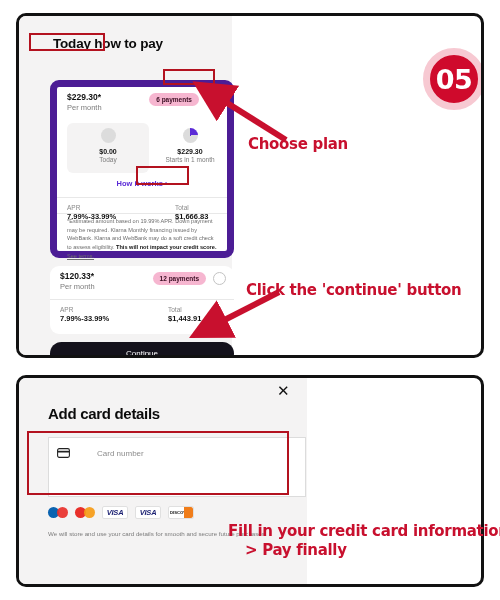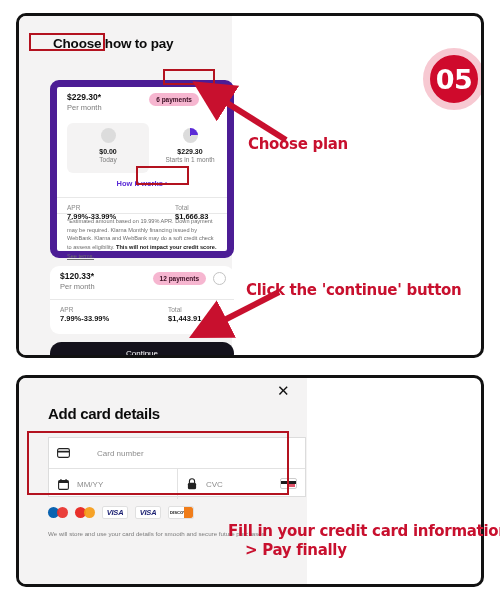--- a/index.html
+++ b/index.html
@@ -227,21 +227,21 @@
   #anno-pay      { left: 245px; top: 541px; font-size: 15px; }
 </style>
 </head>
 <body>
 
 <div class="stage">
 
   <div class="panel" id="panel-05">
     <div class="phone-surface"></div>
 
-    <div class="pay-title">Choose how to pay</div>
+    <div class="pay-title">Today how to pay</div>
 
     <div class="plan-card" id="plan-a">
       <div class="plan-head">
         <div class="plan-price">$229.30*</div>
         <div class="plan-sub">Per month</div>
         <div class="pill" id="pill-a">6 payments</div>
         <div class="radio on"></div>
       </div>
 
       <div class="sched">
@@ -311,43 +311,20 @@
     <div class="fields">
       <div class="field-row">
         <div class="field-cell full">
           <span class="f-icon">
             <svg width="13" height="10" viewBox="0 0 13 10">
                 <rect x="0.6" y="0.6" width="11.8" height="8.8" rx="1.6" fill="none" stroke="#222" stroke-width="1.1"></rect>
                 <rect x="0.6" y="2.8" width="11.8" height="1.7" fill="#222"></rect>
               </svg>
           </span>
           <span class="f-ph">Card number</span>
-        </div>
-      </div>
-      <div class="field-row">
-        <div class="field-cell half">
-          <span class="f-icon">
-            <svg width="11" height="11" viewBox="0 0 11 11">
-                <rect x="0.6" y="1.6" width="9.8" height="8.8" rx="1.4" fill="none" stroke="#222" stroke-width="1.1"></rect>
-                <rect x="0.6" y="1.6" width="9.8" height="2.4" fill="#222"></rect>
-                <rect x="2.4" y="0" width="1.1" height="2.6" fill="#222"></rect>
-                <rect x="7.5" y="0" width="1.1" height="2.6" fill="#222"></rect>
-              </svg>
-          </span>
-          <span class="f-ph">MM/YY</span>
-        </div>
-        <div class="field-cell half">
-          <span class="f-icon">
-            <svg width="10" height="12" viewBox="0 0 10 12">
-                <path d="M2.4 5V3.4a2.6 2.6 0 0 1 5.2 0V5" fill="none" stroke="#222" stroke-width="1.1"></path>
-                <rect x="0.9" y="4.8" width="8.2" height="6.5" rx="1.5" fill="#222"></rect>
-              </svg>
-          </span>
-          <span class="f-ph">CVC</span>
-          <span class="cvc-card"></span>
         </div>
       </div>
     </div>
 
     <div class="brands">
       <span class="brand brand-maestro">
           <i class="c1"></i>
           <i class="c2"></i>
         </span>
       <span class="brand brand-mc">

